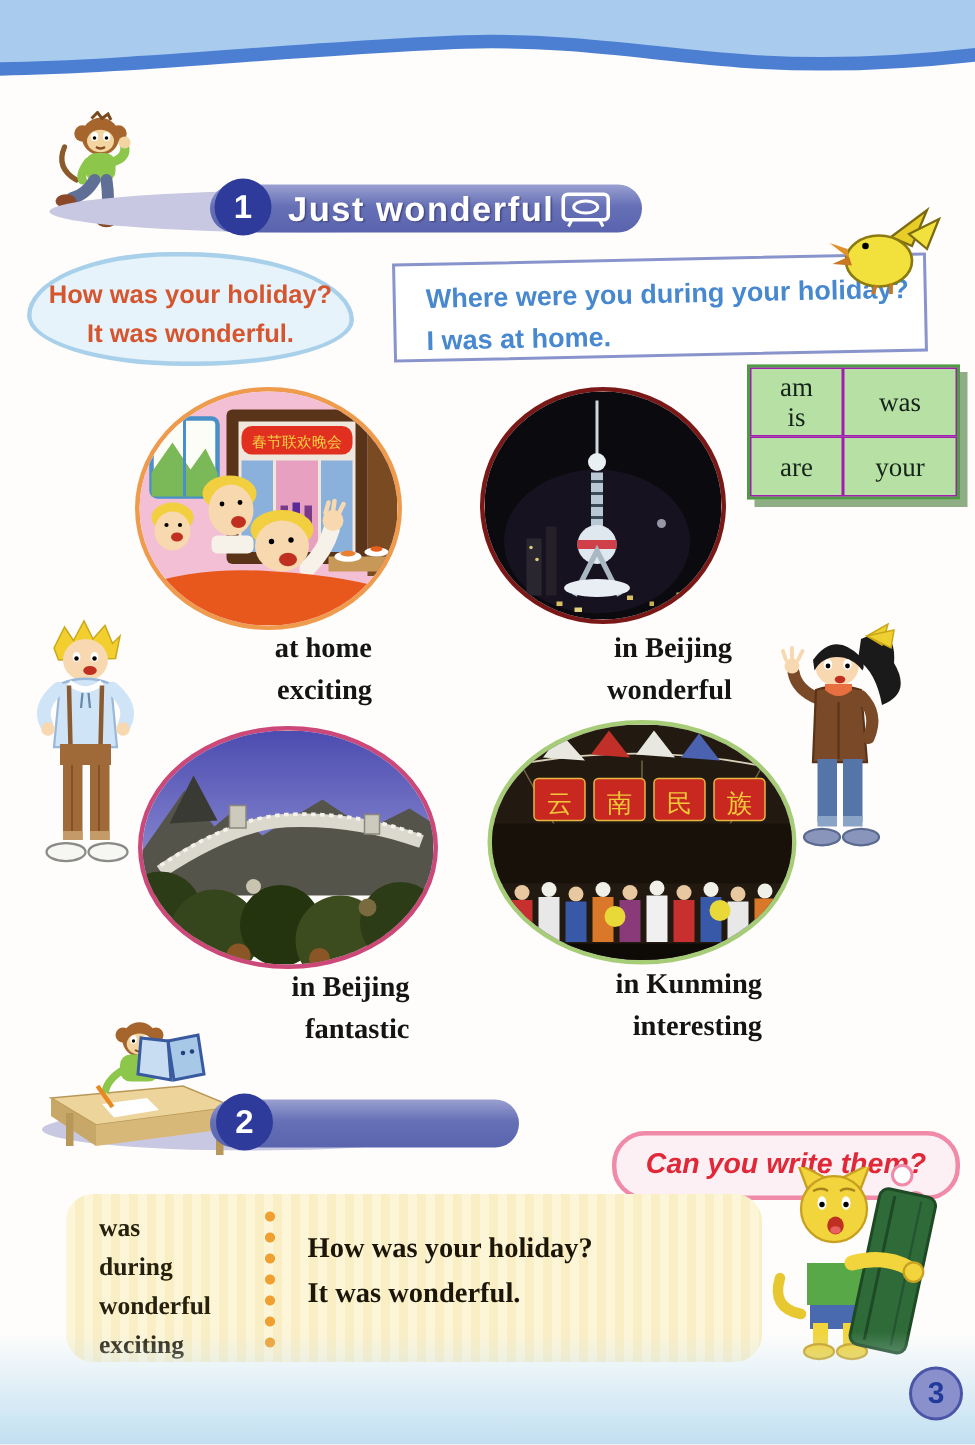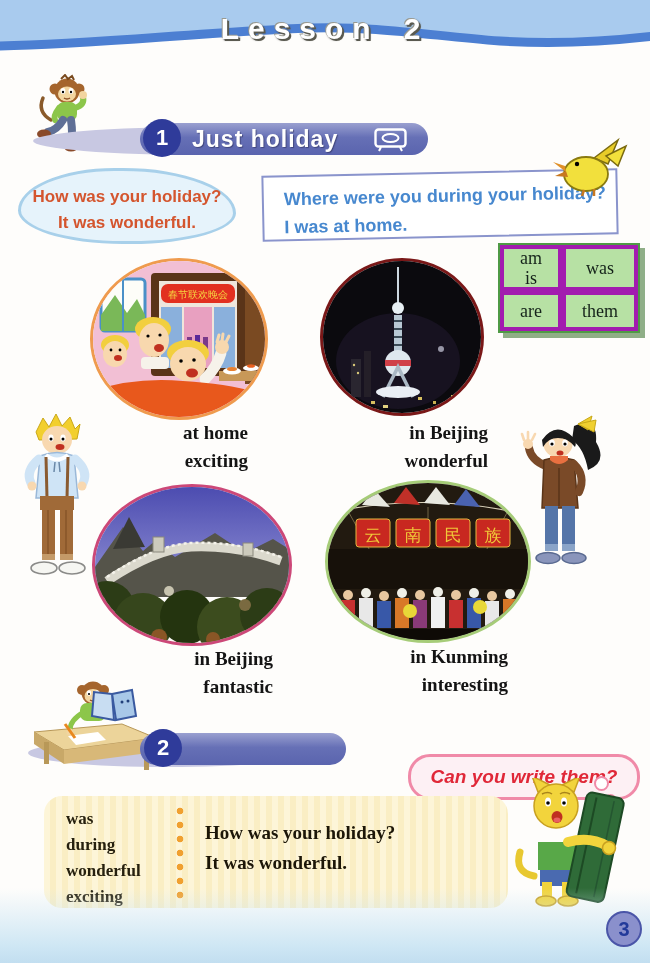--- a/index.html
+++ b/index.html
@@ -24,21 +24,21 @@
     border-radius:46% 54% 50% 50%/58% 62% 42% 46%;
     color:#d4552e;font-weight:bold;font-size:17px;line-height:26px;text-align:center;
     padding-top:13px;box-sizing:border-box;}
   .panel{background:#fff;border:2px solid #8a94cc;transform:rotate(-1.2deg);
     color:#4788cf;font-weight:bold;font-size:18px;line-height:28px;
     padding:8px 0 0 20px;box-sizing:border-box;}
   
   .verb-table{display:grid;grid-template-columns:62px 1fr;grid-template-rows:46px 1fr;
     width:138px;height:86px;background:#b7e1a4;border:2px solid #4f9a45;
     box-shadow:5px 5px 0 #8fae86;font-family:"Liberation Serif",serif;font-size:18px;color:#15231a;}
-  .verb-table>div{border:4px solid #a21caf;display:flex;flex-direction:column;
+  .verb-table>div{border:1px solid #a21caf;display:flex;flex-direction:column;
     align-items:center;justify-content:center;line-height:20px;}
   
   .oval{border-radius:50%;overflow:hidden;}
   .oval svg{display:block;width:100%;height:100%;}
   .caption{font-family:"Liberation Serif",serif;font-weight:bold;font-size:19px;
     color:#141414;text-align:right;line-height:28px;}
   
   .prompt-bubble{background:#fdf0f4;border:3px solid #f08aa8;border-radius:22px;
     color:#e02838;font-weight:bold;font-style:italic;font-size:19px;
     display:flex;align-items:center;justify-content:center;}
@@ -58,23 +58,20 @@
 </style>
 </head>
 <body>
 
 <div id="page">
 
   <svg class="abs" style="left:0;top:0" width="650" height="62">
     <path d="M-5 46 C90 45 200 32 310 28 C380 26 432 36 500 41 C560 45 612 41 655 36 L655 -5 L-5 -5 Z" fill="#a9cbee"></path>
     <path d="M-5 46 C90 45 200 32 310 28 C380 26 432 36 500 41 C560 45 612 41 655 36" fill="none" stroke="#4c7fd2" stroke-width="9"></path>
   </svg>
-  <div class="abs lesson-title">
-    <span>Lesson</span><span>2</span>
-  </div>
 
   <svg class="abs" style="left:33px;top:74px" width="80" height="88" viewBox="0 0 80 88">
     <path d="M18 46 Q4 38 10 24" stroke="#8a5a2a" stroke-width="3.5" fill="none" stroke-linecap="round"></path>
     <circle cx="22" cy="15" r="5.5" fill="#a5652d"></circle>
       <circle cx="46" cy="15" r="5.5" fill="#a5652d"></circle>
     <circle cx="34" cy="17" r="12.5" fill="#a5652d"></circle>
     <path d="M28 5 L32 1 L35 5 L39 2 L41 6" stroke="#7a4a1e" stroke-width="2" fill="none"></path>
     <ellipse cx="34" cy="20" rx="9" ry="7.5" fill="#f2d5a0"></ellipse>
     <ellipse cx="30" cy="17" rx="2.4" ry="3" fill="#fff"></ellipse>
       <circle cx="30" cy="18" r="1.2"></circle>
@@ -87,21 +84,21 @@
     <path d="M26 34 Q20 42 22 46" stroke="#8cc64a" stroke-width="6" fill="none" stroke-linecap="round"></path>
     <path d="M30 46 Q24 56 15 58" stroke="#5f6f96" stroke-width="8" fill="none" stroke-linecap="round"></path>
     <path d="M38 46 Q40 60 38 68" stroke="#5f6f96" stroke-width="8" fill="none" stroke-linecap="round"></path>
     <ellipse cx="11" cy="60" rx="7" ry="4.5" fill="#8a4a2a"></ellipse>
     <ellipse cx="38" cy="73" rx="7" ry="4.5" fill="#8a4a2a"></ellipse>
   </svg>
 
   <div class="abs bar-shadow" style="left:33px;top:127px;width:345px"></div>
   <div class="abs bar-pill" style="left:140px;top:123px;width:288px"></div>
   <div class="abs bar-num" style="left:143px;top:119px">1</div>
-  <div class="abs bar-label" style="left:192px;top:126px">Just holiday</div>
+  <div class="abs bar-label" style="left:192px;top:126px">Just wonderful</div>
   <svg class="abs" style="left:374px;top:128px" width="33" height="24" viewBox="0 0 33 24">
     <rect x="1.5" y="1.5" width="30" height="17" rx="3" fill="none" stroke="#fff" stroke-width="2.4"></rect>
     <ellipse cx="16.5" cy="10" rx="8" ry="4" fill="none" stroke="#fff" stroke-width="2"></ellipse>
     <path d="M7 19 L5 23 M26 19 L28 23" stroke="#fff" stroke-width="2"></path>
   </svg>
 
   <div class="abs cloud" style="left:18px;top:168px;width:218px;height:76px">
     <div>How was your holiday?</div>
     <div>It was wonderful.</div>
   </div>
@@ -124,21 +121,21 @@
       <span>am</span>
       <span>is</span>
     </div>
     <div>
         <span>was</span>
       </div>
     <div>
         <span>are</span>
       </div>
     <div>
-        <span>them</span>
+        <span>your</span>
       </div>
   </div>
 
   <div class="abs oval" style="left:90px;top:258px;width:172px;height:156px;border:3px solid #ef9b4e">
     <svg viewBox="0 0 172 156">
       <rect width="172" height="156" fill="#f2bfd4"></rect>
       <rect x="8" y="18" width="44" height="52" rx="4" fill="#fdfdf8" stroke="#4a90c8" stroke-width="3"></rect>
       <path d="M8 54 L22 34 L34 52 L44 38 L52 54 L52 70 L8 70 Z" fill="#7ab858"></path>
       <line x1="30" y1="18" x2="30" y2="70" stroke="#4a90c8" stroke-width="2"></line>
       <rect x="152" y="28" width="20" height="95" fill="#7a4a22"></rect>

